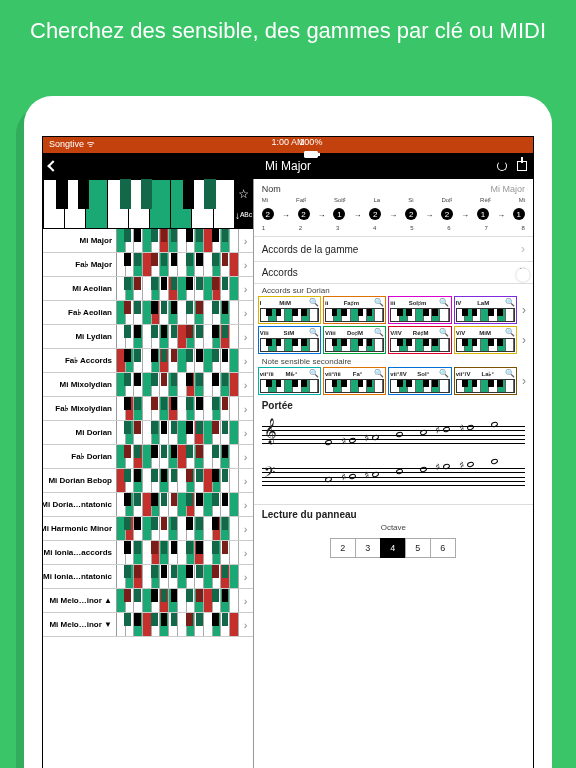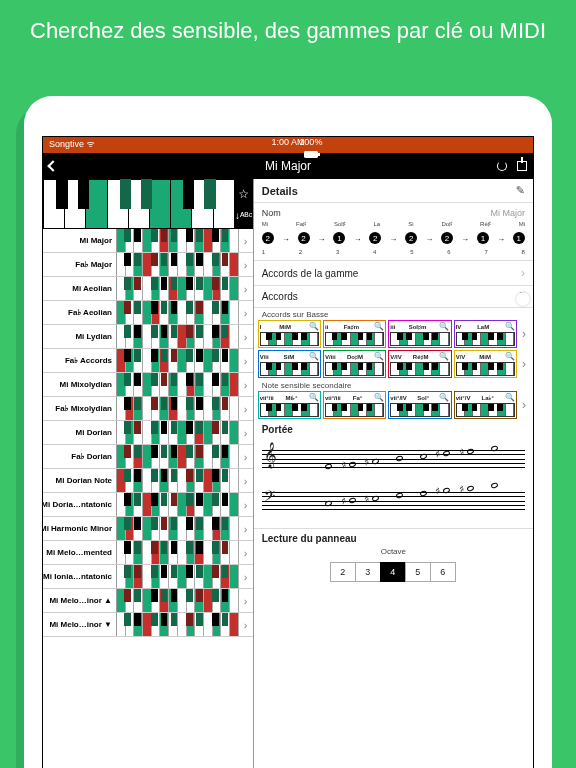--- a/index.html
+++ b/index.html
@@ -466,21 +466,21 @@
                 <div class="mb on" style="left: 36%;"></div>
                 <div class="mb " style="left: 44%;"></div>
                 <div class="mb on" style="left: 57%;"></div>
                 <div class="mb off" style="left: 65%;"></div>
                 <div class="mb on" style="left: 78%;"></div>
                 <div class="mb " style="left: 86%;"></div>
               </div>
               <div class="sarw">›</div>
             </div>
             <div class="srow">
-              <div class="sname">Mi Dorian Note</div>
+              <div class="sname">Mi Dorian Bebop</div>
               <div class="mini">
                 <div class="mw off"></div>
                 <div class="mw "></div>
                 <div class="mw on"></div>
                 <div class="mw "></div>
                 <div class="mw "></div>
                 <div class="mw on"></div>
                 <div class="mw "></div>
                 <div class="mw "></div>
                 <div class="mw on"></div>
@@ -553,21 +553,21 @@
                 <div class="mb off" style="left: 36%;"></div>
                 <div class="mb on" style="left: 44%;"></div>
                 <div class="mb " style="left: 57%;"></div>
                 <div class="mb on" style="left: 65%;"></div>
                 <div class="mb " style="left: 78%;"></div>
                 <div class="mb on" style="left: 86%;"></div>
               </div>
               <div class="sarw">›</div>
             </div>
             <div class="srow">
-              <div class="sname">Mi Melo…mented</div>
+              <div class="sname">Mi Ionia…accords</div>
               <div class="mini">
                 <div class="mw "></div>
                 <div class="mw "></div>
                 <div class="mw on"></div>
                 <div class="mw "></div>
                 <div class="mw off"></div>
                 <div class="mw on"></div>
                 <div class="mw "></div>
                 <div class="mw "></div>
                 <div class="mw on"></div>
@@ -672,24 +672,20 @@
                 <div class="mb on" style="left: 65%;"></div>
                 <div class="mb " style="left: 78%;"></div>
                 <div class="mb on" style="left: 86%;"></div>
               </div>
               <div class="sarw">›</div>
             </div>
           </div>
       </div>
 
       <div class="right panel">
-        <div class="sect">
-          <span class="sect-head">Details</span>
-          <span class="edit-icon">✎</span>
-        </div>
         <div class="sect nom-row">
           <div style="display:flex;justify-content:space-between;">
             <span class="nom-lbl">Nom</span>
             <span class="nom-val">Mi Major</span>
           </div>
           <div class="ilabels" id="itop">
               <span>Mi</span>
               <span>Fa♯</span>
               <span>Sol♯</span>
               <span>La</span>
@@ -728,21 +724,21 @@
         </div>
         <div class="sect">
           <span>Accords de la gamme</span>
           <span class="chev-r">›</span>
         </div>
         <div class="sect">
           <span>Accords</span>
           <span><span class="toggle off"></span><span class="count7">7</span></span>
         </div>
 
-        <div class="sm-label">Accords sur Basse</div>
+        <div class="sm-label">Accords sur Dorian</div>
         <div class="chord-row" id="g1">
             <div class="chord c-y">
               <div class="hdr">
                 <span>I</span>
                 <span>MiM</span>
                 <span class="mag">🔍</span>
               </div>
               <div class="mp">
                 <i></i>
                 <i class="on"></i>

